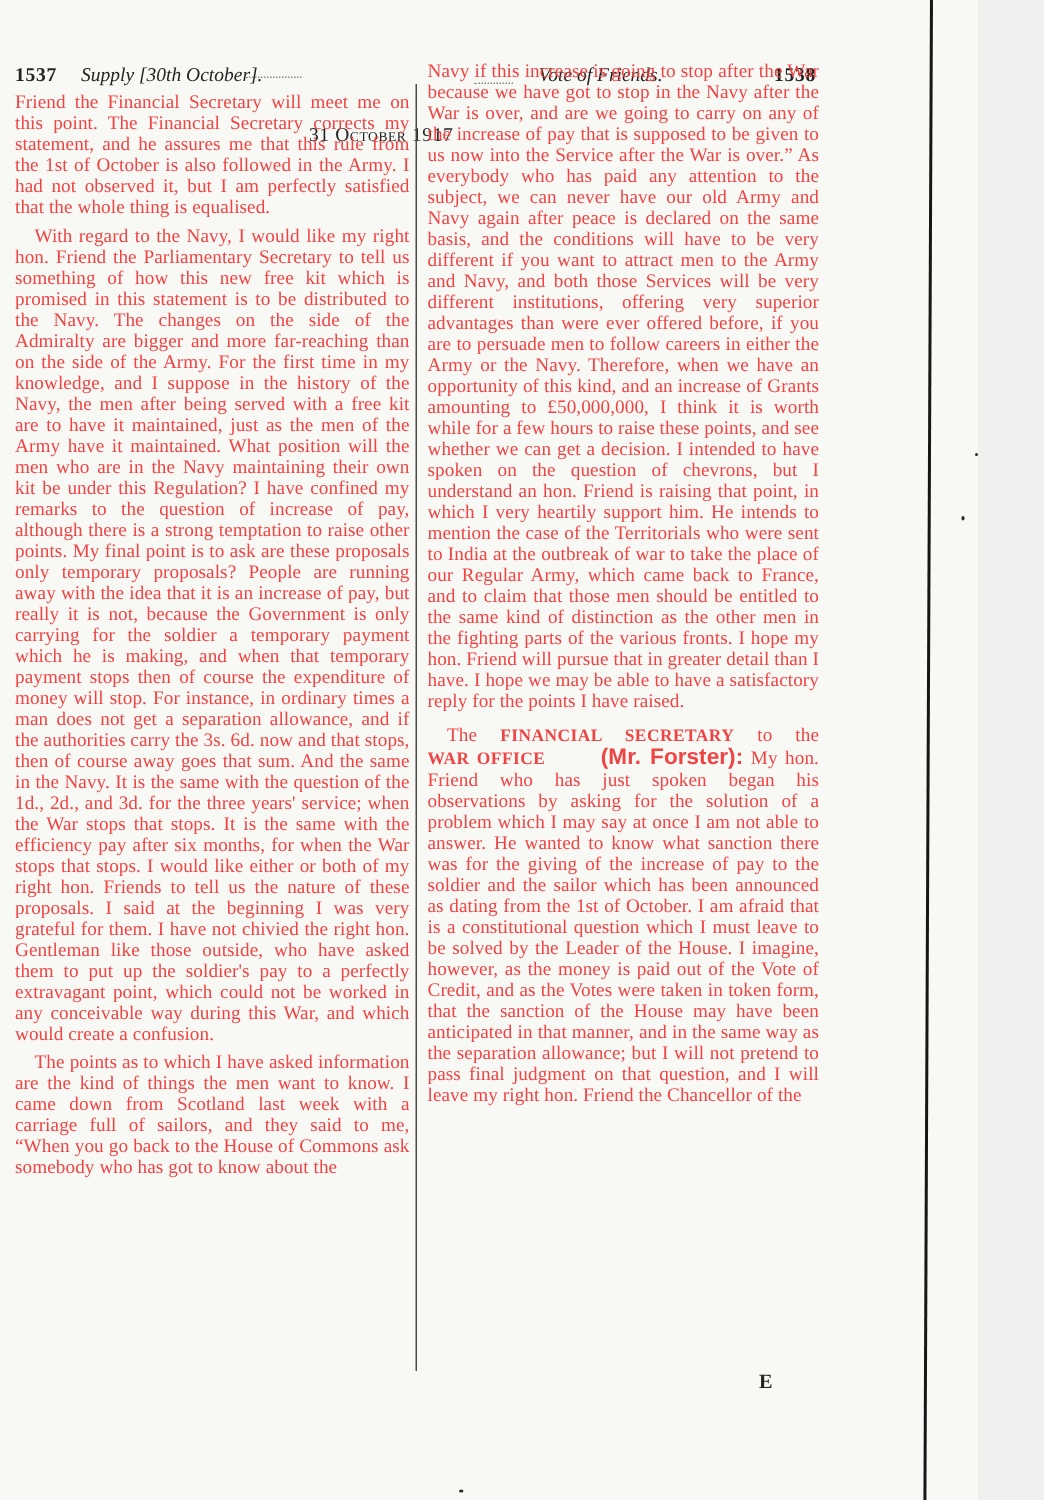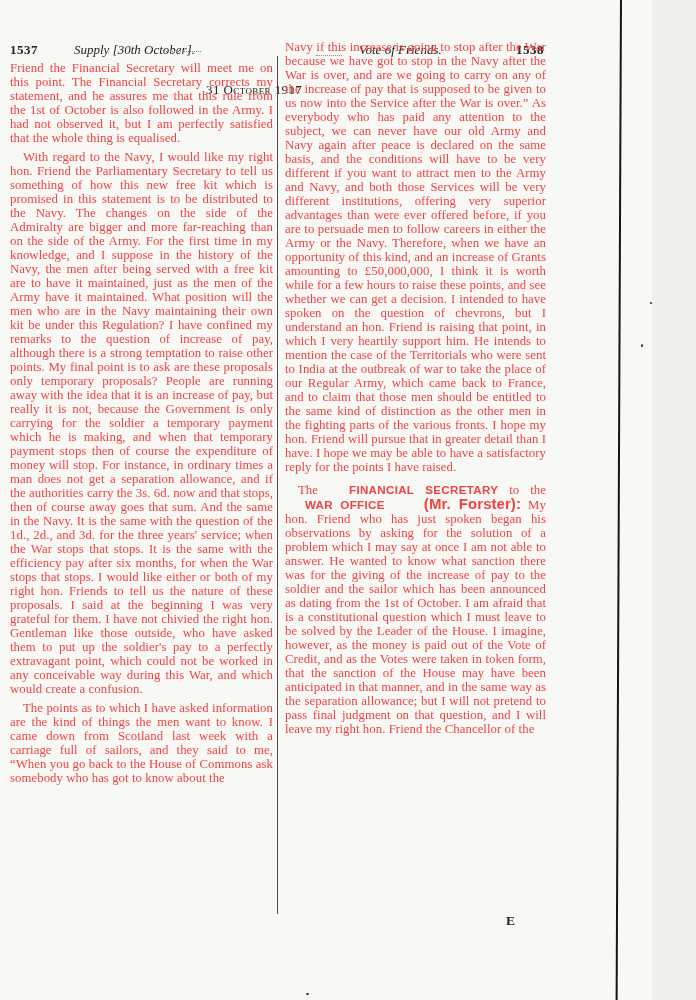--- a/index.html
+++ b/index.html
@@ -28,24 +28,23 @@
     line-height: 14px;
     letter-spacing: 0.05px;
     color: #ef4444;
   }
   #col-left  { left: 10px;  top: 61px; width: 263px; }
   #col-right { left: 285px; top: 40px; width: 261px; }
   .col p { margin: 0 0 5px 0; }
   .col p.indent { text-indent: 13px; }
   .col p.speech { margin-top: 9px; }
   .office {
-    font-family: Liberation Sans, sans-serif;
+    font-family: Liberation Serif, serif;
     font-weight: 700; font-size: 11.6px; letter-spacing: 0.3px;
     white-space: nowrap;
-    margin-left: 20px;
   }
   .member {
     font-family: "Liberation Sans", "DejaVu Sans", sans-serif;
     font-weight: 700; font-size: 15px; margin-left: 32px;
   }
   
   #column-rule {
     position: absolute; left: 277px; top: 56px;
     width: 1px; height: 858px; background: #4a4a4a;
   }
@@ -65,21 +64,21 @@
     position: absolute; border-bottom: 1.5px dotted #8a8a85; height: 1px;
   }
 </style>
 </head>
 <body>
 
 <div id="page">
 
   <div>
     <span class="hdr pageno" style="left:10px;">1537</span>
-    <span class="hdr runtitle" style="left:54px;margin-left:20px;">Supply [30th October].</span>
+    <span class="hdr runtitle" style="left:54px;">Supply [30th October].</span>
     <span class="hdr datehead" style="left:206px;">31 October 1917</span>
     <span class="hdr runtitle" style="left:359px;">Vote of Friends.</span>
     <span class="hdr pageno" style="left:516px;">1538</span>
   </div>
 
   <div id="col-left" class="col">
     <p>Friend the Financial Secretary will meet me on this point.  The Financial Secretary corrects my statement, and he assures me that this rule from the 1st of October is also followed in the Army.  I had not observed it, but I am perfectly satisfied that the whole thing is equalised.</p>
     <p class="indent">With regard to the Navy, I would like my right hon. Friend the Parliamentary Secretary to tell us something of how this new free kit which is promised in this statement is to be distributed to the Navy. The changes on the side of the Admiralty are bigger and more far-reaching than on the side of the Army.  For the first time in my knowledge, and I suppose in the history of the Navy, the men after being served with a free kit are to have it maintained, just as the men of the Army have it maintained.  What position will the men who are in the Navy maintaining their own kit be under this Regulation? I have confined my remarks to the question of increase of pay, although there is a strong temptation to raise other points.  My final point is to ask are these proposals only temporary proposals? People are running away with the idea that it is an increase of pay, but really it is not, because the Government is only carrying for the soldier a temporary payment which he is making, and when that temporary payment stops then of course the expenditure of money will stop.  For instance, in ordinary times a man does not get a separation allowance, and if the authorities carry the 3s. 6d. now and that stops, then of course away goes that sum. And the same in the Navy.  It is the same with the question of the 1d., 2d., and 3d. for the three years' service; when the War stops that stops.  It is the same with the efficiency pay after six months, for when the War stops that stops.  I would like either or both of my right hon. Friends to tell us the nature of these proposals.  I said at the beginning I was very grateful for them.  I have not chivied the right hon. Gentleman like those outside, who have asked them to put up the soldier's pay to a perfectly extravagant point, which could not be worked in any conceivable way during this War, and which would create a confusion.</p>
     <p class="indent">The points as to which I have asked information are the kind of things the men want to know.  I came down from Scotland last week with a carriage full of sailors, and they said to me, “When you go back to the House of Commons ask somebody who has got to know about the</p>
   </div>

